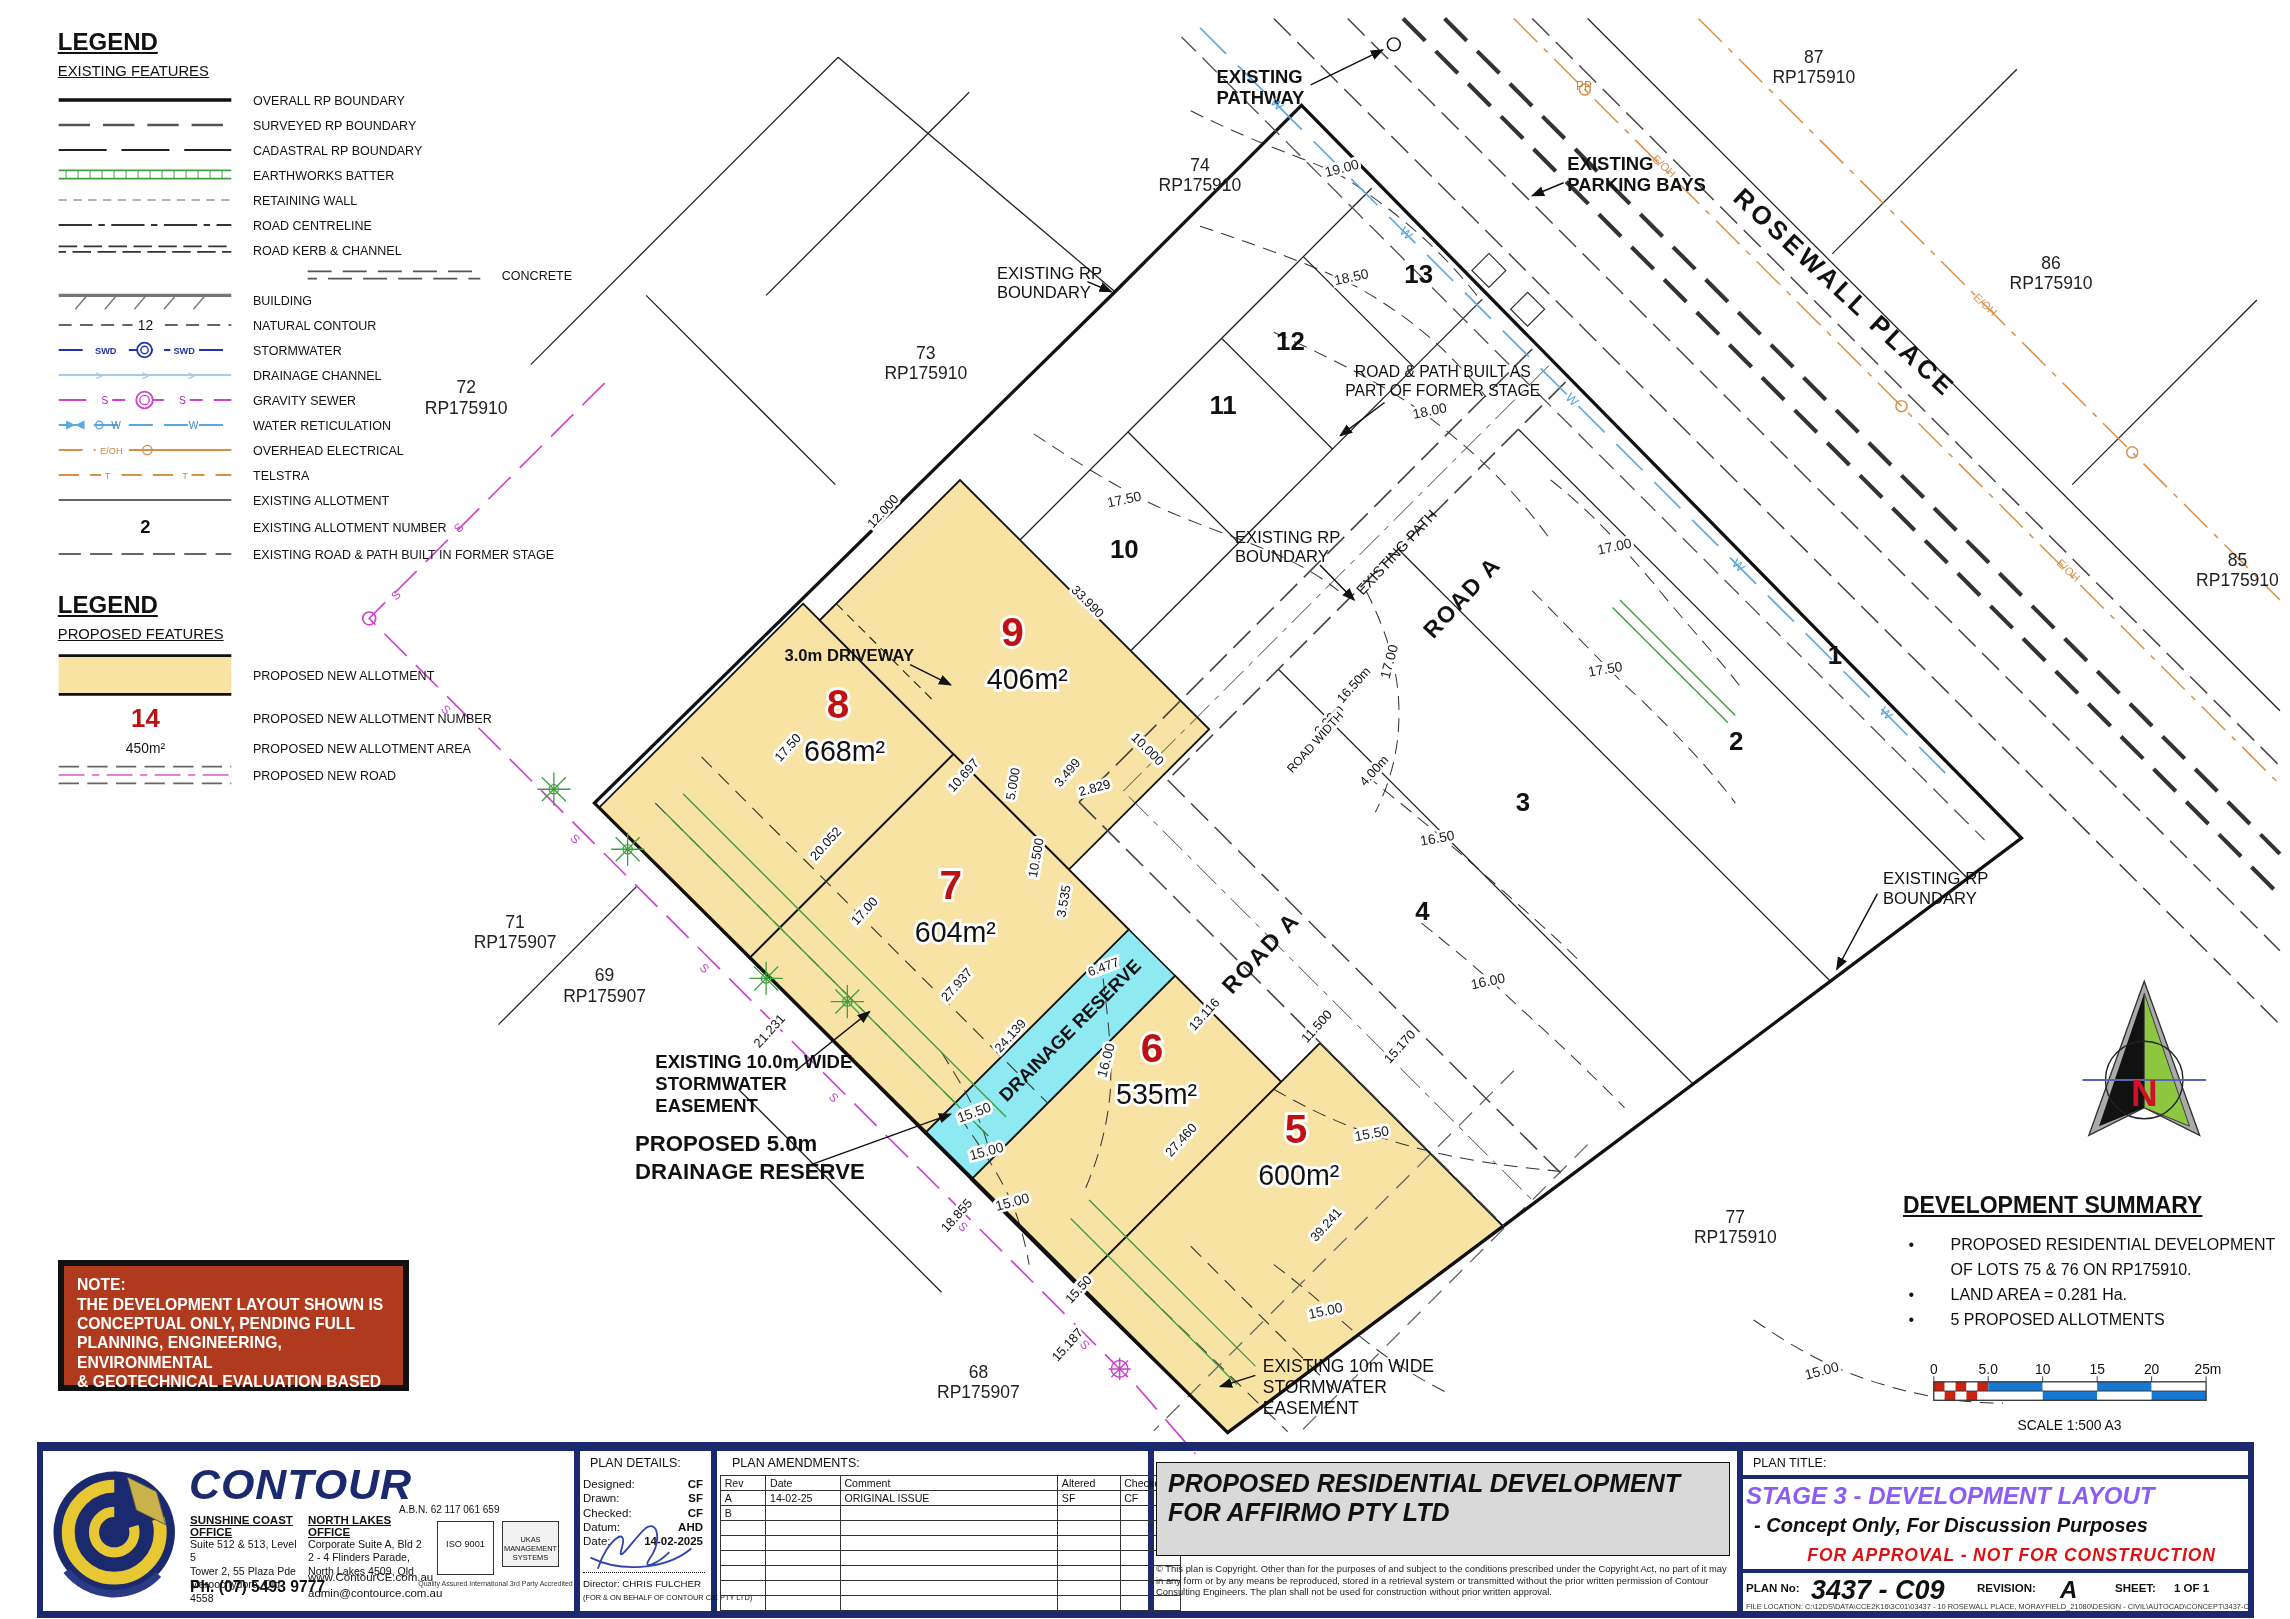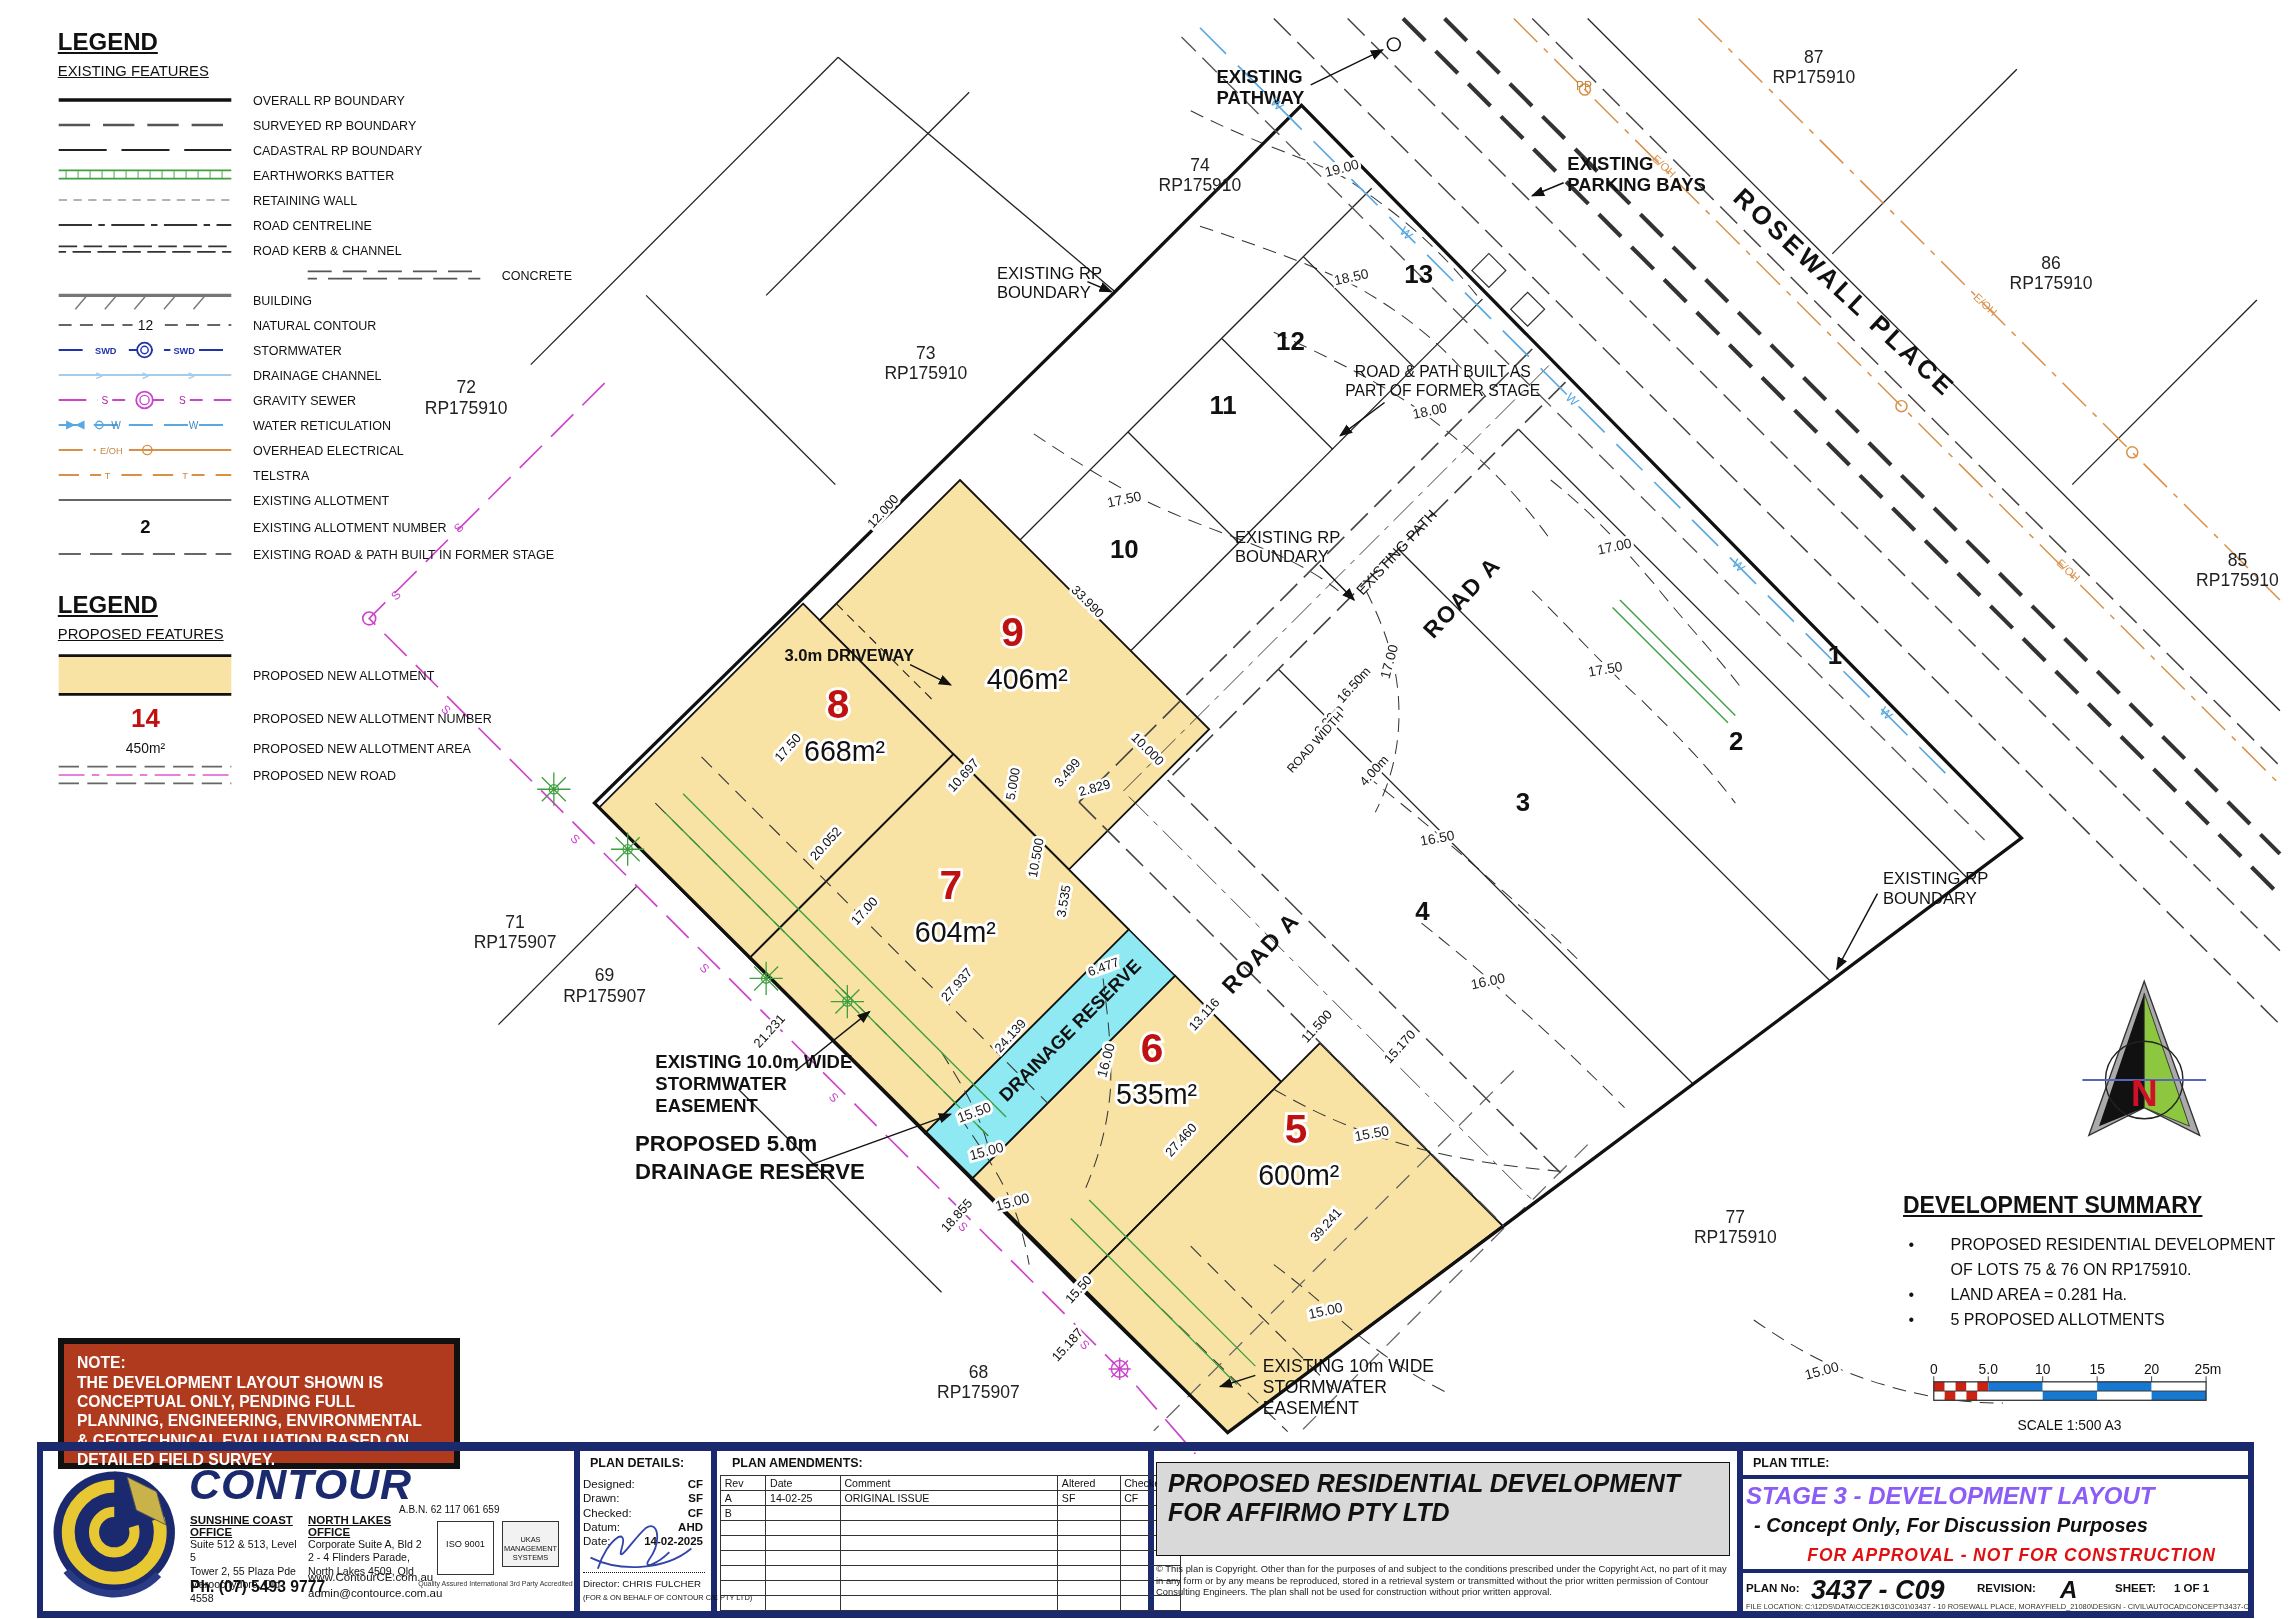--- a/index.html
+++ b/index.html
@@ -8,31 +8,31 @@
   svg text{font-family:"Liberation Sans",sans-serif;}
   
   #legend-existing{left:55px;top:28px;width:517px;}
   #legend-proposed{left:55px;top:591px;width:517px;}
   .lg-title{font-size:24px;font-weight:bold;text-decoration:underline;color:#111;margin:0 0 7.4px 2.8px;}
   .lg-sub{font-size:14.8px;text-decoration:underline;color:#111;margin:0 0 9.2px 2.8px;}
   .lg-row{display:flex;align-items:center;}
   .lg-row .sw{flex:0 0 185px;}
   .lg-row .lbl{font-size:12.5px;color:#111;padding-left:13px;white-space:nowrap;}
   
-  #note-box{left:58px;top:1338px;width:402px;height:131px;background:#B03A1E;border:6.5px solid #111;box-sizing:border-box;padding:9.2px 13px;}
+  #note-box{left:58px;top:1260px;width:351px;height:131px;background:#B03A1E;border:6.5px solid #111;box-sizing:border-box;padding:9.2px 13px;}
   #note-box div{color:#fff;font-weight:bold;font-size:15.7px;line-height:19.4px;}
   
   #dev-summary{left:1903px;top:1192px;width:406px;}
   #dev-summary h2{font-size:23px;font-weight:bold;text-decoration:underline;color:#111;margin:0 0 13px 0;}
   .ds-row{display:flex;font-size:16px;color:#111;line-height:25px;}
   .ds-dot{flex:0 0 42px;text-align:left;padding-left:5.5px;}
   
   .navy{background:#1b2a6e;}
   .tb-sep{top:1449px;width:5.5px;height:164px;background:#1b2a6e;}
-  #tb-details-hd,#tb-amend-hd,#tb-plantitle-hd{font-size:12.5px;font-weight:bold;color:#111;padding-left:7px;}
+  #tb-details-hd,#tb-amend-hd,#tb-plantitle-hd{font-size:12.5px;font-weight:normal;color:#111;padding-left:7px;}
   .pd-row{display:flex;justify-content:space-between;font-size:11.5px;color:#111;line-height:14.3px;}
   .pd-row .v{font-weight:bold;}
   #amend-table{border-collapse:collapse;}
   #amend-table th,#amend-table td{border:0.9px solid #333;font-size:10.6px;padding:0 3.7px;height:14px;color:#111;font-weight:normal;text-align:left;white-space:nowrap;overflow:hidden;}
   #main-title-box{left:1156px;top:1462px;width:574px;height:94px;background:#D9D9D9;border:1.8px solid #111;box-sizing:border-box;padding:5.5px 11px;}
   #main-title-box div{font-size:25px;line-height:29px;font-weight:bold;font-style:italic;color:#111;}
   #copyright{left:1156px;top:1563px;width:572px;font-size:9.4px;line-height:11.5px;color:#222;}
   #pt-line1{left:1746px;top:1482px;font-size:24px;font-weight:bold;font-style:italic;color:#8b5cf6;}
   #pt-line2{left:1754px;top:1514px;font-size:20px;font-weight:bold;font-style:italic;color:#111;}
   #pt-approval{left:1781px;top:1545px;width:461px;text-align:center;font-size:17.5px;font-weight:bold;font-style:italic;color:#E01010;letter-spacing:0.9px;}

